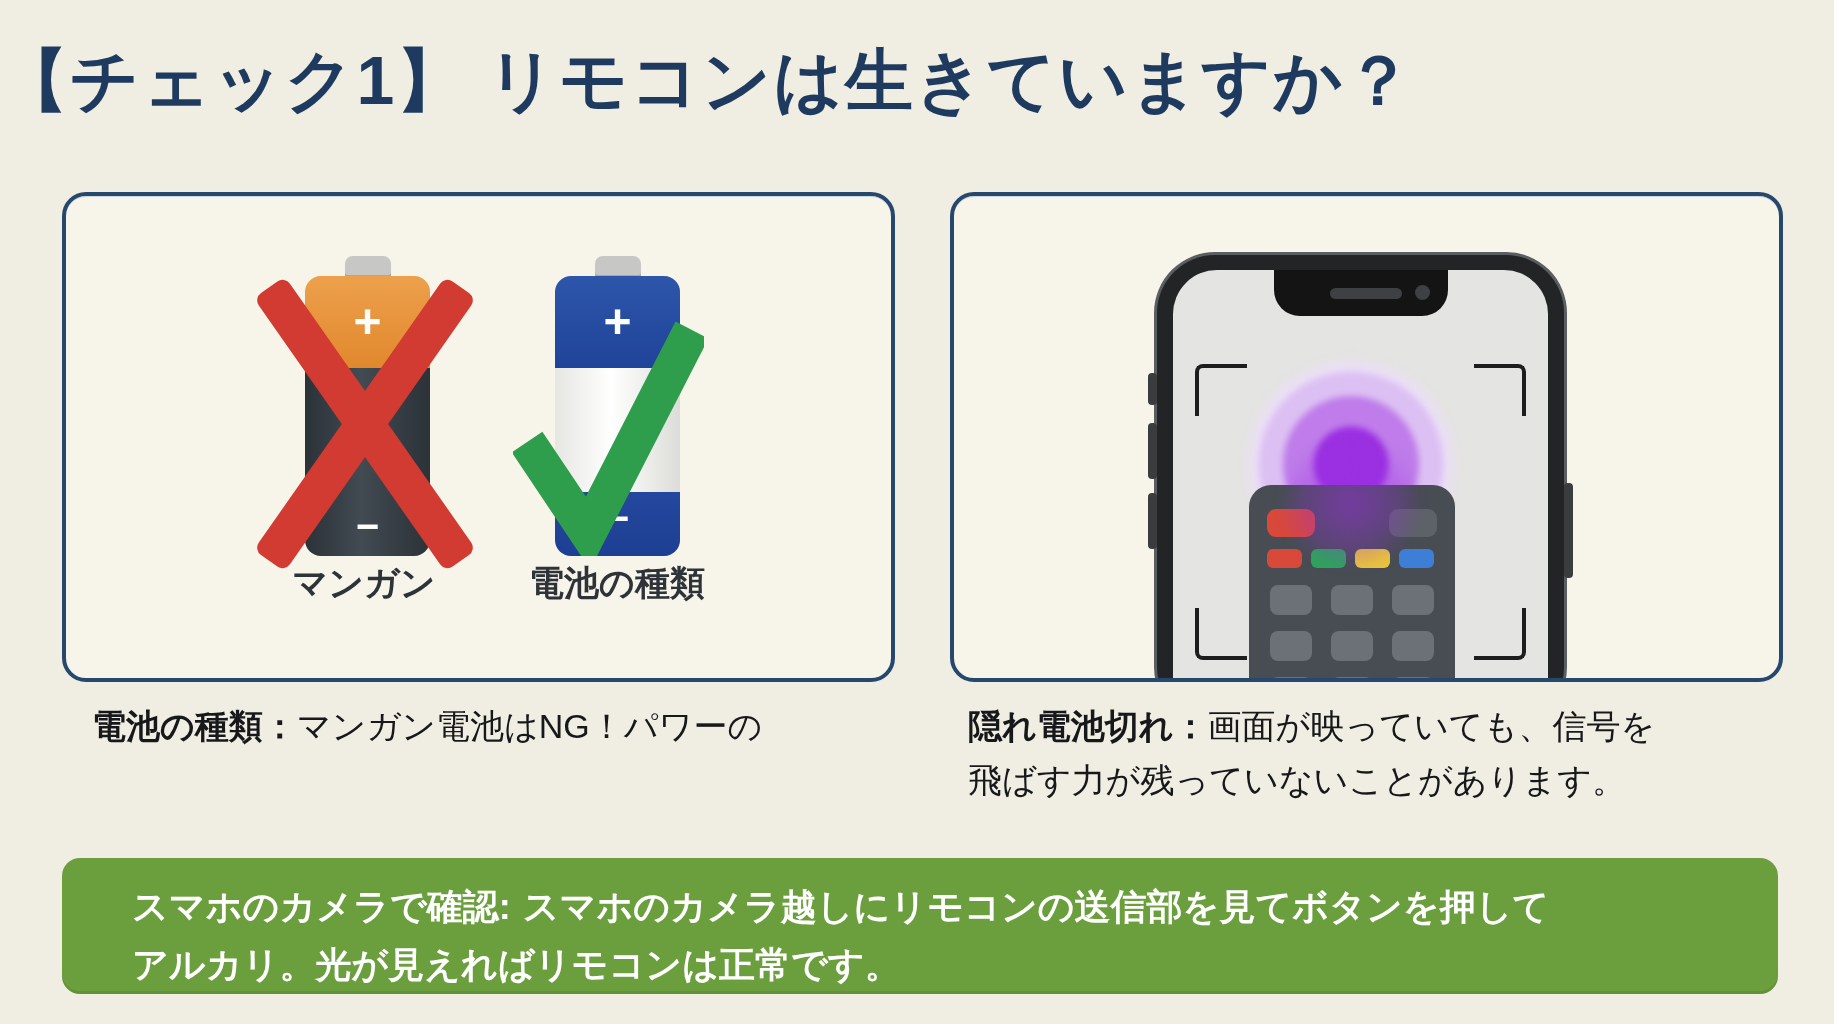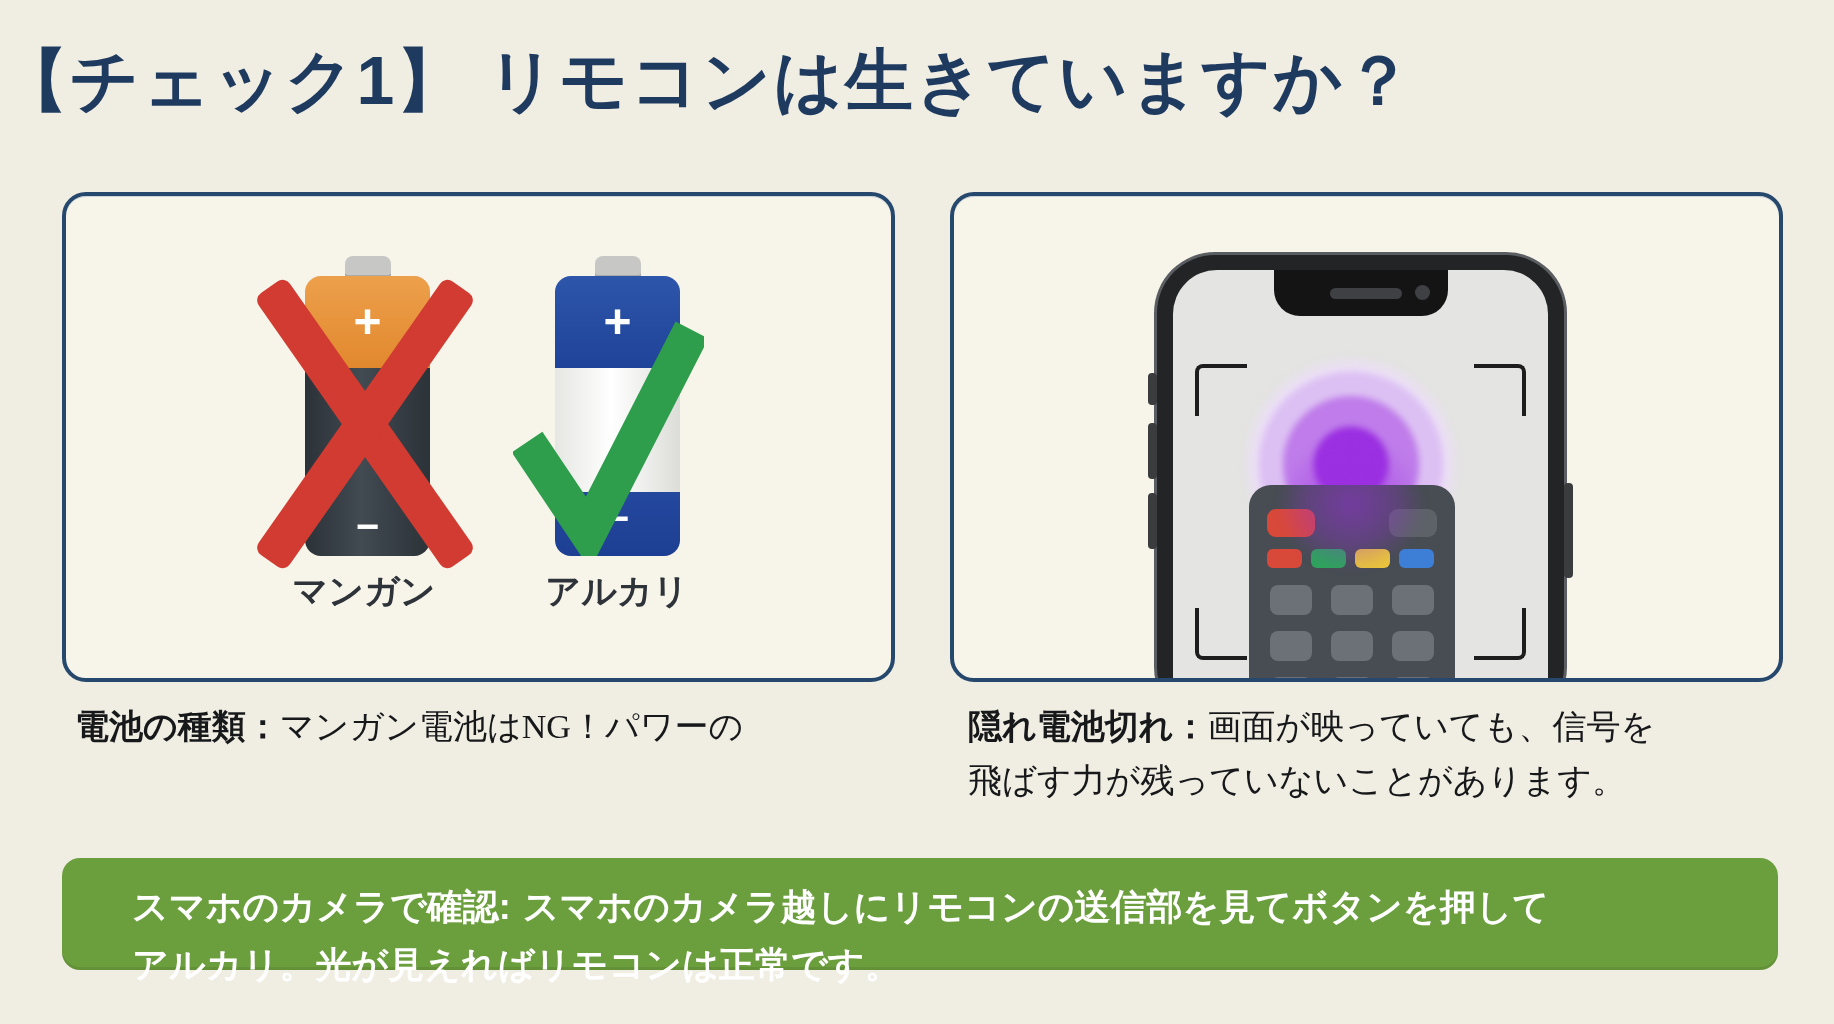--- a/index.html
+++ b/index.html
@@ -39,21 +39,21 @@
 
   
   .mark-x{position:absolute;left:207px;top:96px;width:191px;height:272px;}
   .xbar{position:absolute;left:50%;top:50%;width:334px;height:38px;background:#d23b31;border-radius:9px;}
   .xbar.b1{transform:translate(-50%,-50%) rotate(55deg);}
   .xbar.b2{transform:translate(-50%,-50%) rotate(-55deg);}
 
   
   .mark-check{position:absolute;left:451px;top:122px;width:191px;height:242px;}
 
-  .bat-label{position:absolute;top:376px;width:250px;text-align:center;
+  .bat-label{position:absolute;top:368px;width:250px;text-align:center;
              font-size:35px;font-weight:700;color:#2e3339;}
   .bat-label.ng{left:177px;}
   .bat-label.ok{left:430px;}
 
   
   .phone{position:absolute;left:207px;top:63px;width:407px;height:470px;background:#232425;
          border-radius:58px;box-shadow:0 0 0 3px #5a5d61;}
   .sbtn{position:absolute;width:9px;background:#3b3c3e;border-radius:4px;}
   .sbtn.l1{left:-9px;top:118px;height:32px;}
   .sbtn.l2{left:-9px;top:168px;height:56px;}
@@ -84,26 +84,26 @@
   .ckey.yellow{left:106px;background:#e9c43c;}
   .ckey.blue{left:150px;background:#3d7fd6;}
   .gkey{position:absolute;width:42px;height:30px;border-radius:8px;background:#6b7177;}
   .glow-over{position:absolute;left:106px;top:168px;width:144px;height:132px;border-radius:50%;
              background:radial-gradient(ellipse at center,rgba(154,47,224,.55) 0%,
                         rgba(154,47,224,.28) 45%,rgba(154,47,224,0) 72%);
              filter:blur(5px);}
 
   
   .caption{position:absolute;top:700px;font-size:34px;line-height:1.58;color:#17181a;font-weight:500;}
-  .caption.capl{left:75px;font-family:Liberation Serif, serif;}
+  .caption.capl{left:92px;}
   .caption.capr{left:968px;}
   .caption .lead{font-weight:800;}
 
   
-  .banner{position:absolute;left:62px;top:858px;width:1716px;height:112px;background:#6b9e3d;
+  .banner{position:absolute;left:62px;top:858px;width:1716px;height:136px;background:#6b9e3d;
           border-radius:18px;color:#fff;box-shadow:inset 0 -3px 0 rgba(0,0,0,.08);}
   .banner-text{position:absolute;left:70px;top:20px;font-size:36px;font-weight:700;line-height:1.62;}
   .banner-text .lead{font-weight:800;}
   .banner-text .rest{margin-left:12px;}
 </style>
 </head>
 <body>
 
 <div class="stage">
 
@@ -140,21 +140,21 @@
       <div class="mark-x">
         <span class="xbar b1"></span>
         <span class="xbar b2"></span>
       </div>
 
       <svg class="mark-check" viewBox="0 0 191 242" xmlns="http://www.w3.org/2000/svg">
         <polyline points="14,128 75,219 179,16" fill="none" stroke="#2e9e4d" stroke-width="37" stroke-linecap="butt" stroke-linejoin="miter"></polyline>
       </svg>
 
       <div class="bat-label ng">マンガン</div>
-      <div class="bat-label ok">アルカリ</div>
+      <div class="bat-label ok">電池の種類</div>
 
     </div>
     <div class="panel-frame"></div>
   </section>
 
   <section class="panel right">
     <div class="panel-clip">
 
       <div class="phone">
         <span class="sbtn l1"></span>

